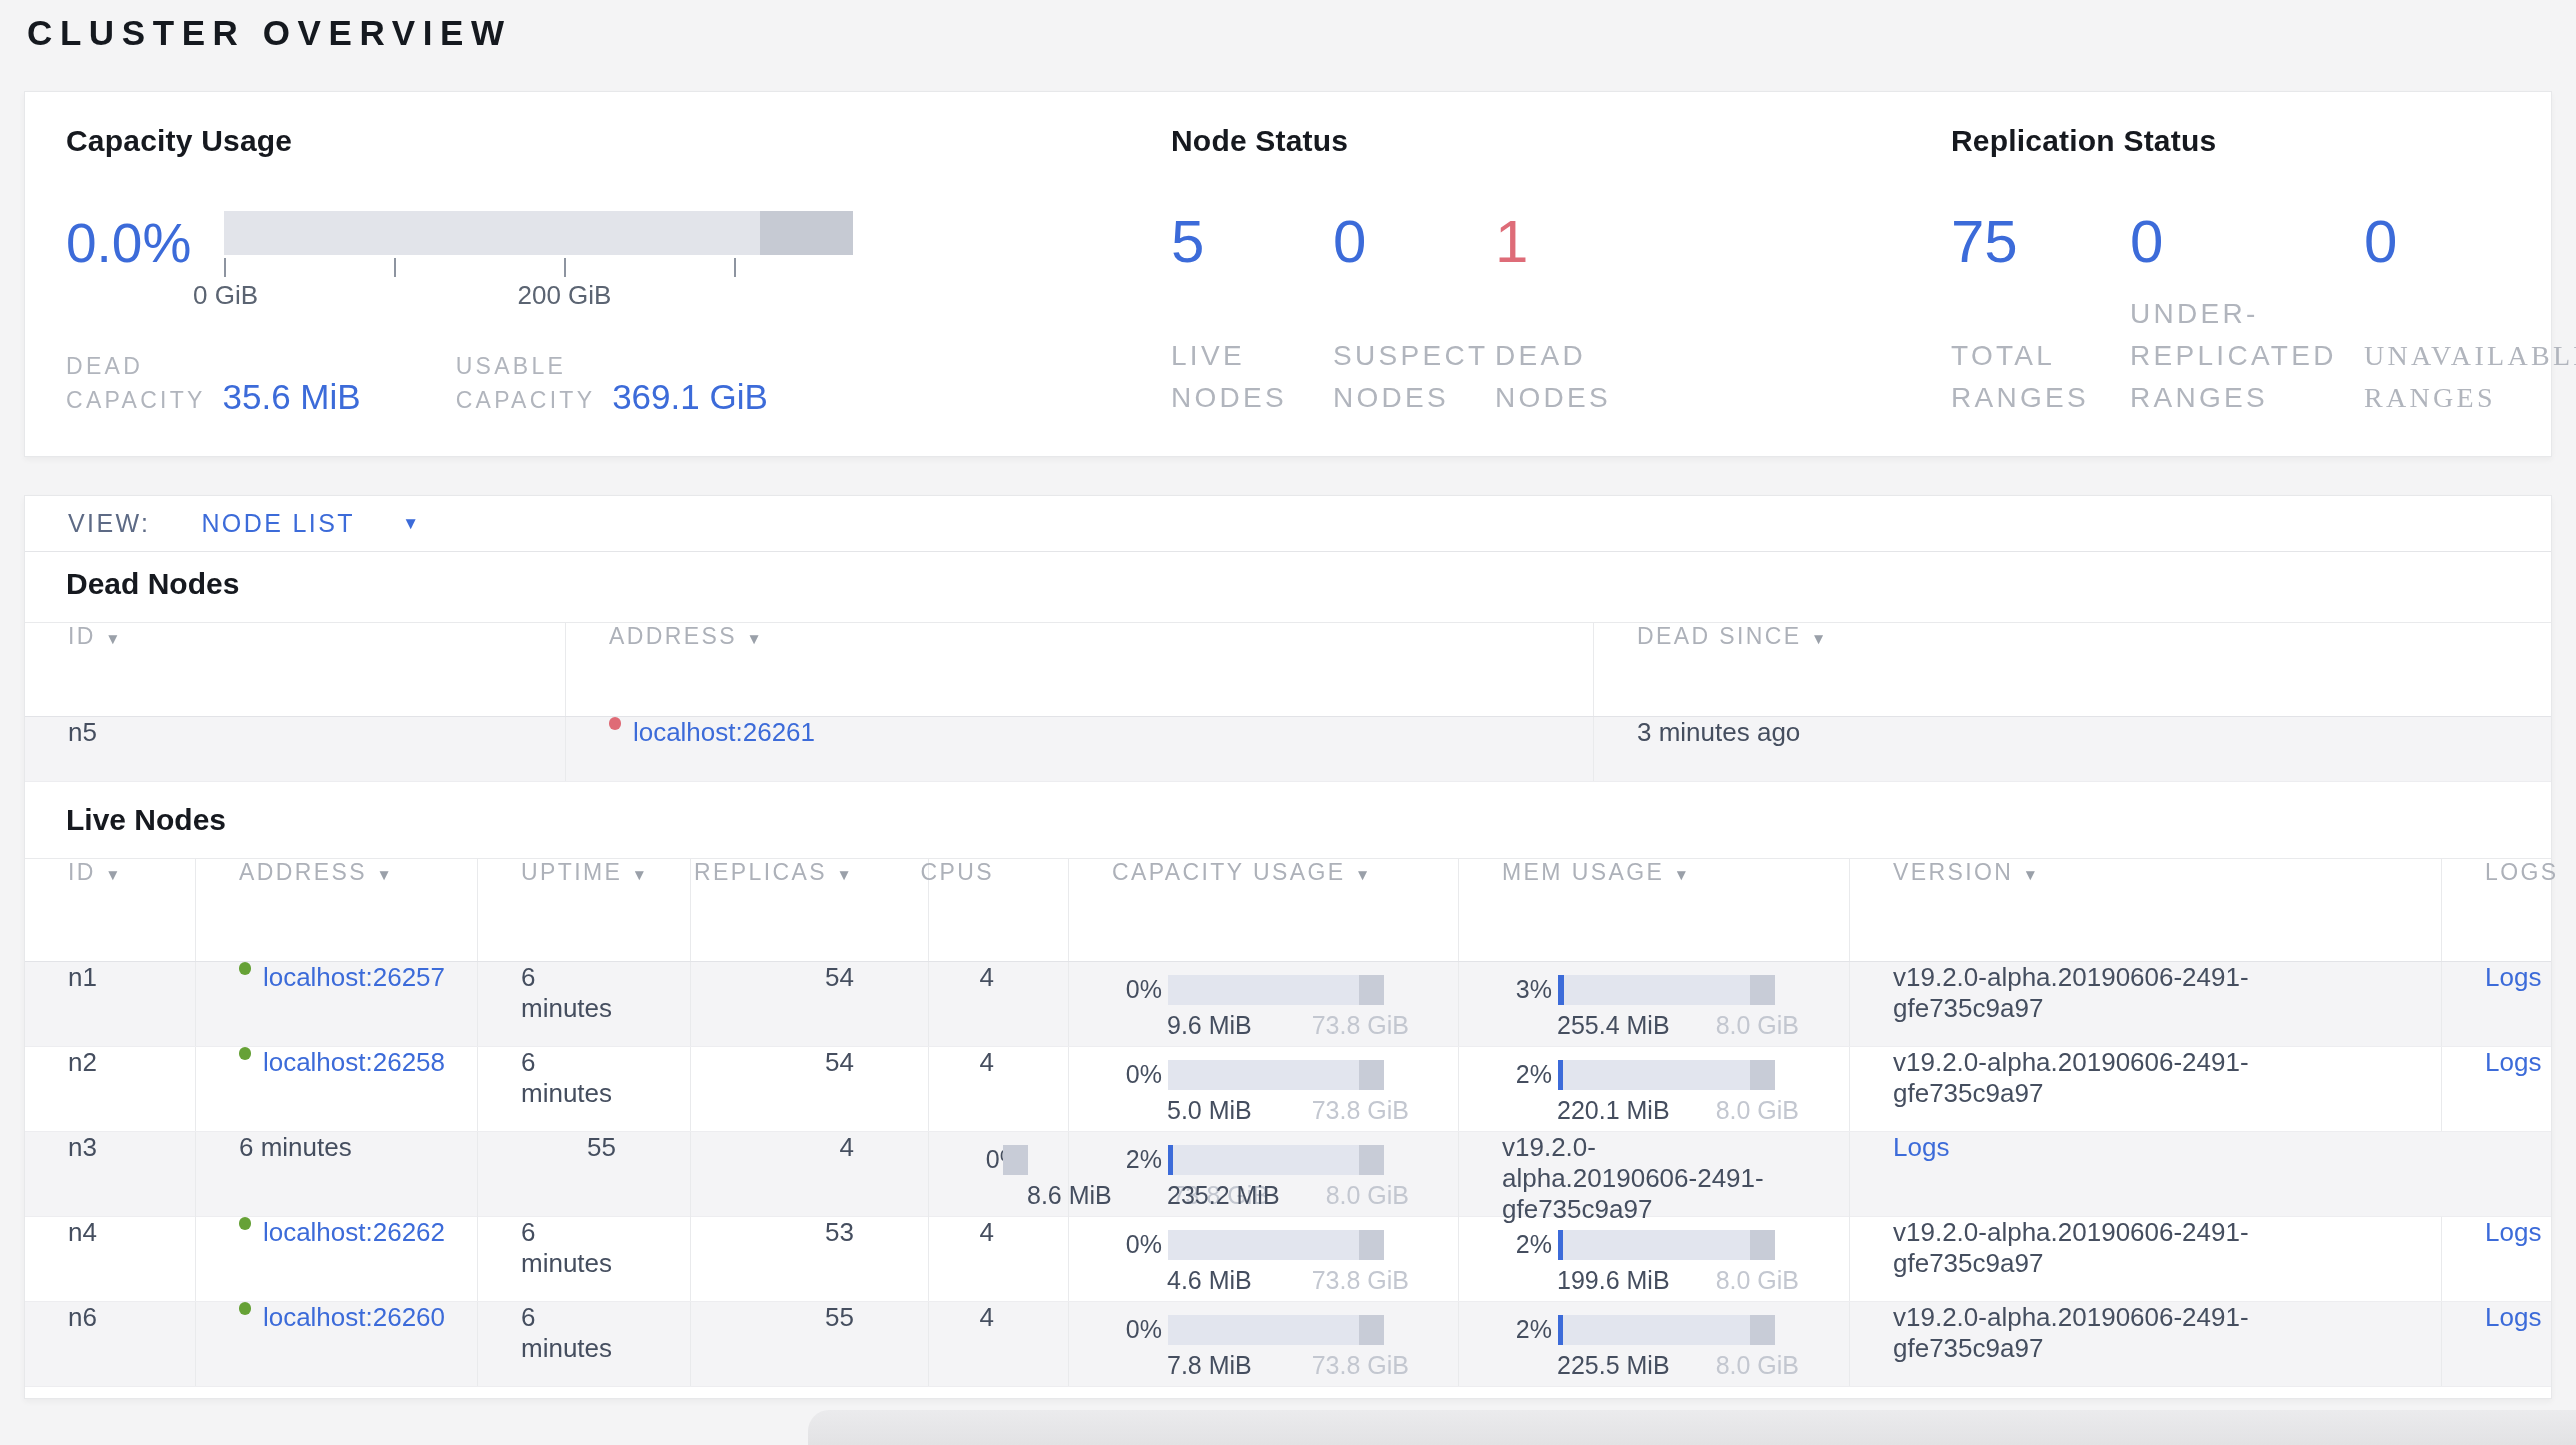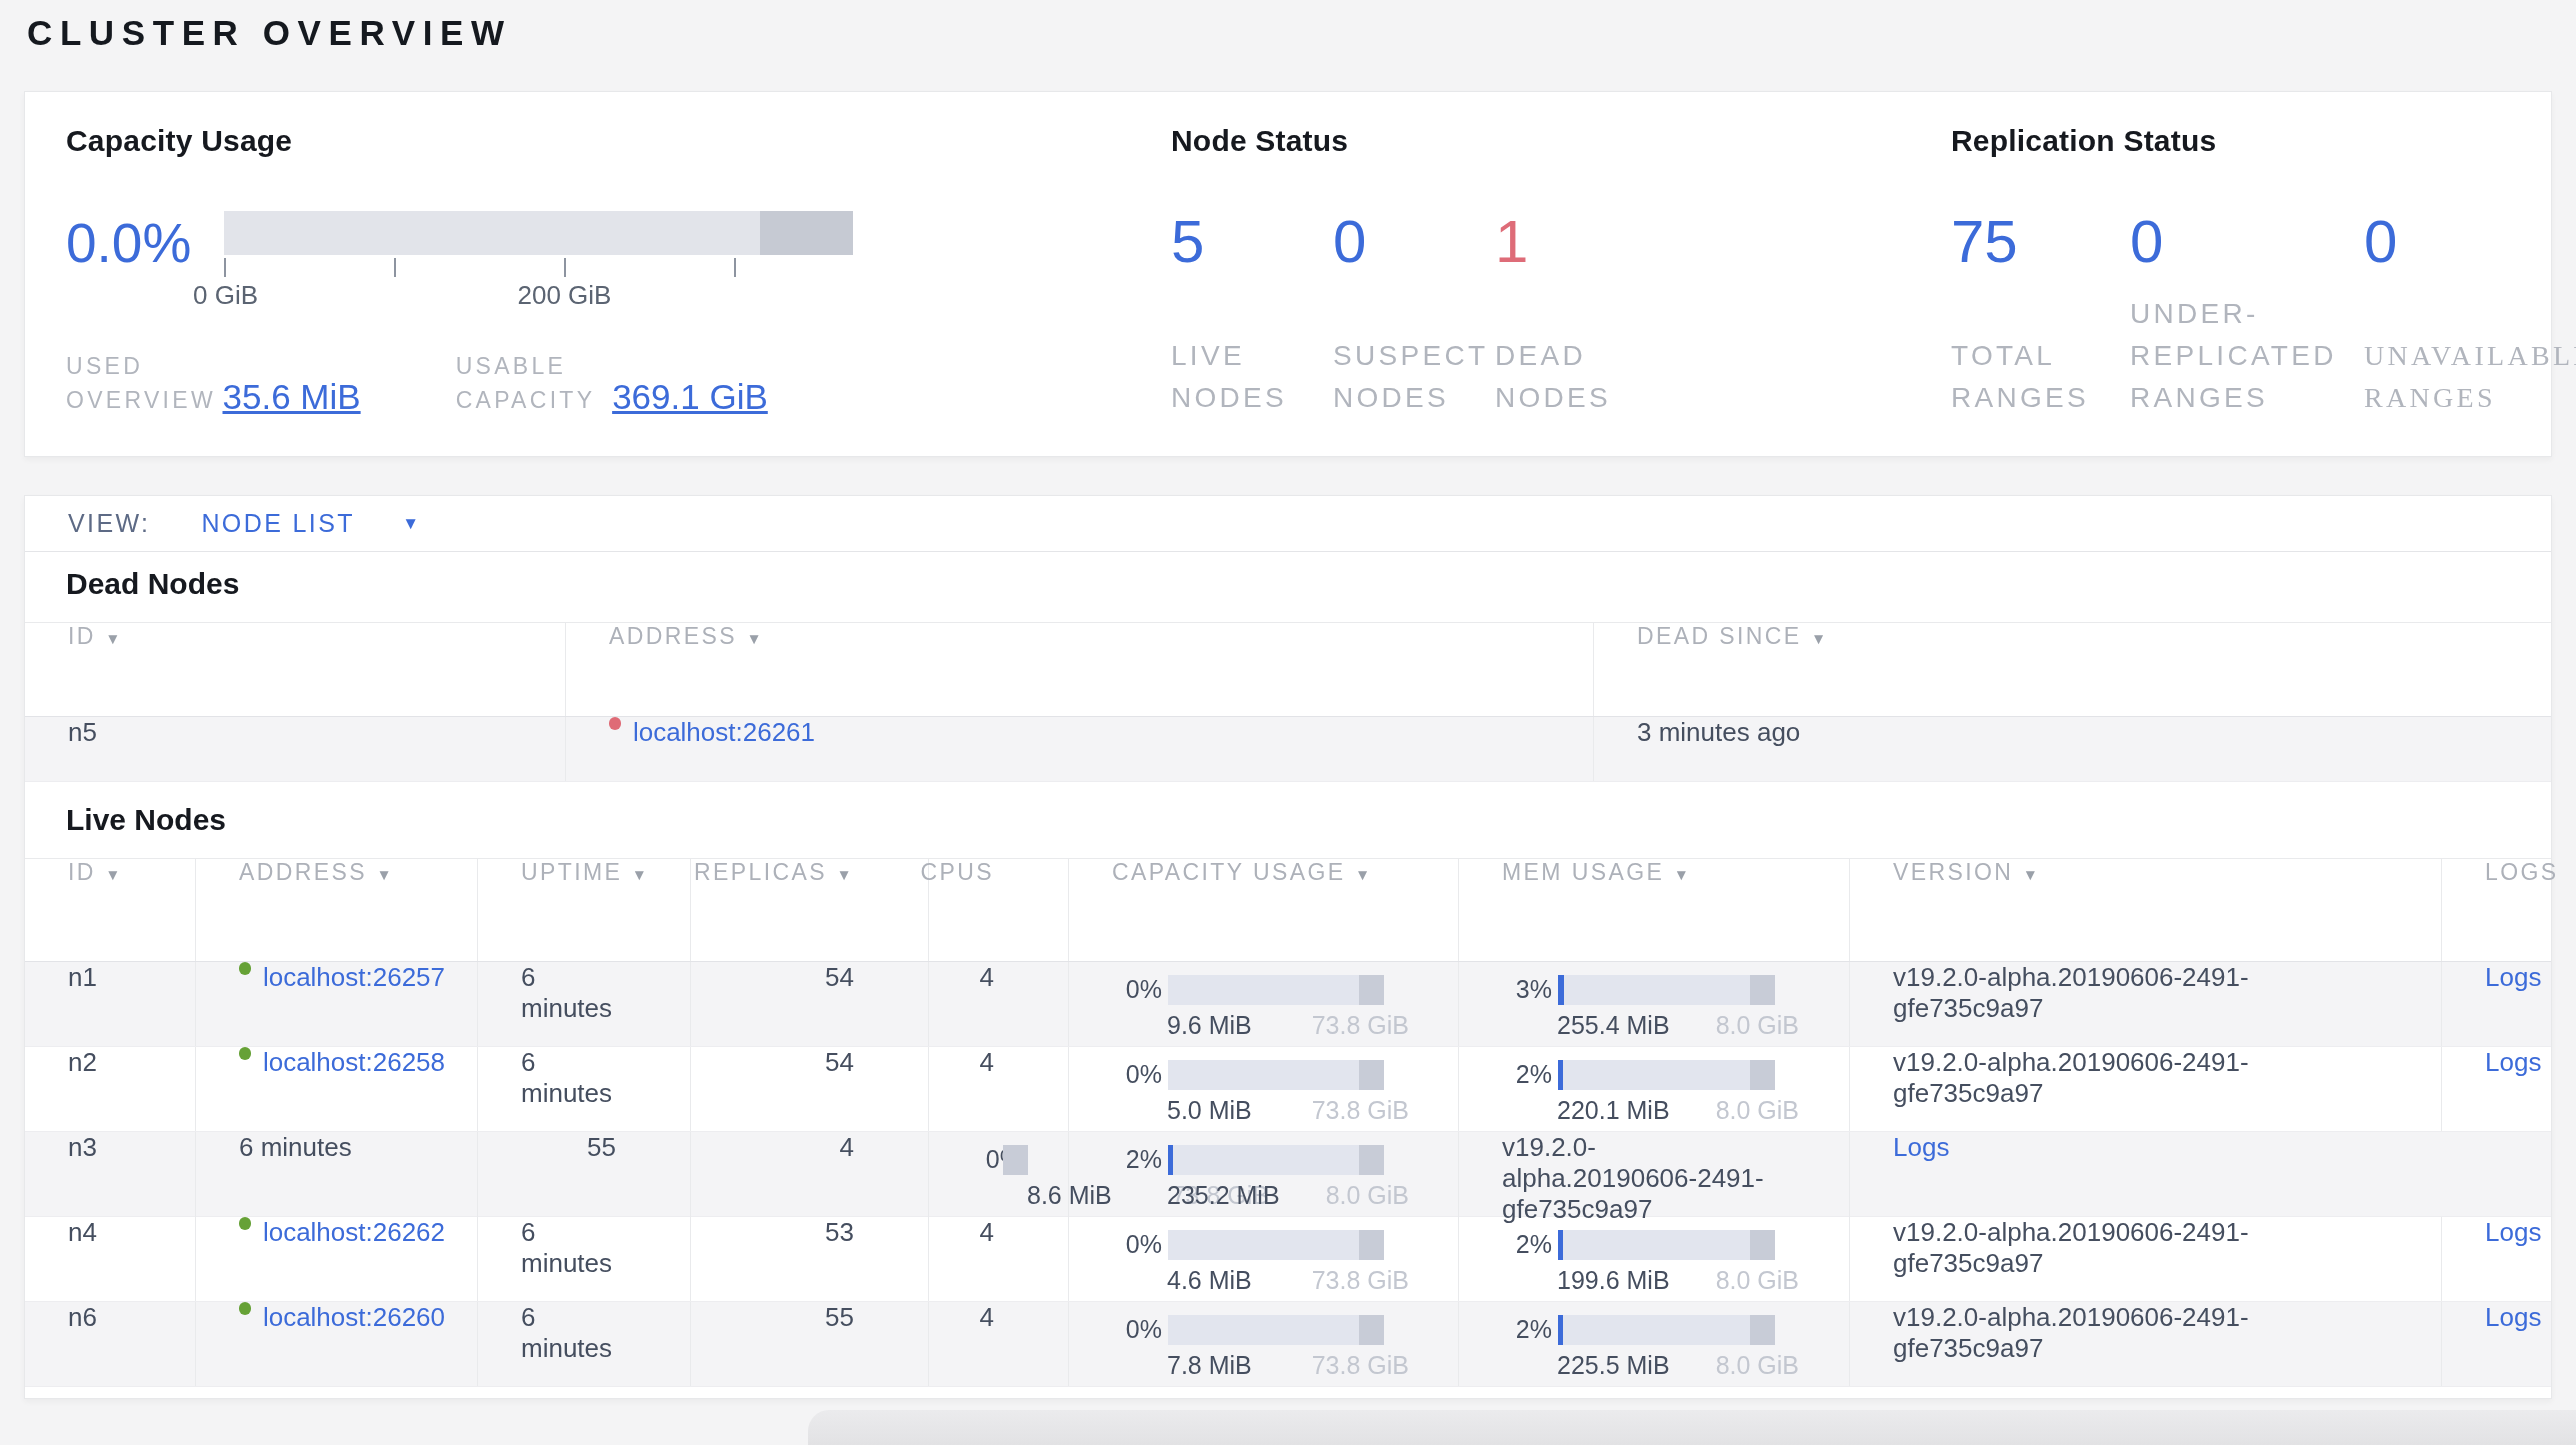--- a/index.html
+++ b/index.html
@@ -28,21 +28,21 @@
   .meter { position:relative; width:629px; }
   .meter-bar { position:relative; width:629px; height:44px; background:#e2e4ea; }
   .meter-dark { position:absolute; right:0; top:0; bottom:0; width:93px; background:#c6cad3; }
   .meter-ticks { position:relative; height:25px; }
   .meter-tick { position:absolute; top:3.8px; width:1.9px; height:19px; background:#8d94a0; }
   .meter-labels { position:relative; height:31px; }
   .meter-axis-label { position:absolute; width:153px; text-align:center; font-size:26px; color:#5b6472; }
 
   .cap-stats { display:flex; align-items:flex-end; margin-top:38px; }
   .cap-stat-label { width:145px; font-size:23px; letter-spacing:3.3px; color:#b1b5bd; line-height:1.5; }
-  .cap-stat-value { font-size:35px; color:#3c6bd9; margin-left:11.5px; line-height:1.15;text-decoration:underline; }
+  .cap-stat-value { font-size:35px; color:#3c6bd9; margin-left:11.5px; line-height:1.15; }
   .cap-gap { width:95px; }
 
   
   .stats-row { display:flex; margin-top:51px; }
   .stat { position:relative; height:210px; }
   .stat-value { font-size:60px; line-height:1.1; color:#3c6bd9; }
   .stat-value.danger { color:#de6c78; }
   .stat-label { position:absolute; left:0; bottom:0; font-size:28px; letter-spacing:3.3px;
                 color:#b1b5bd; line-height:1.5; }
   .node-section .stat { width:162px; }
@@ -126,21 +126,21 @@
             <div class="meter-tick" style="left:340px"></div>
             <div class="meter-tick" style="left:510px"></div>
           </div>
           <div class="meter-labels">
             <div class="meter-axis-label" style="left:-75px">0 GiB</div>
             <div class="meter-axis-label" style="left:264px">200 GiB</div>
           </div>
         </div>
       </div>
       <div class="cap-stats">
-        <div class="cap-stat-label">USED OVERVIEW</div>
+        <div class="cap-stat-label">DEAD CAPACITY</div>
         <div class="cap-stat-value">35.6 MiB</div>
         <div class="cap-gap"></div>
         <div class="cap-stat-label">USABLE CAPACITY</div>
         <div class="cap-stat-value">369.1 GiB</div>
       </div>
     </div>
 
     <div class="node-section">
       <h2 class="section-title">Node Status</h2>
       <div class="stats-row">

